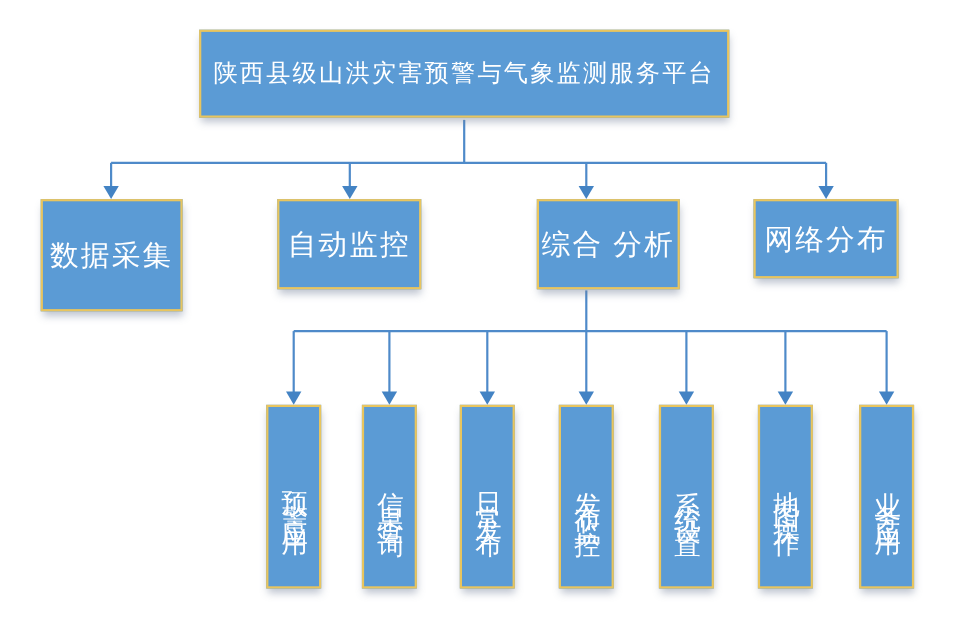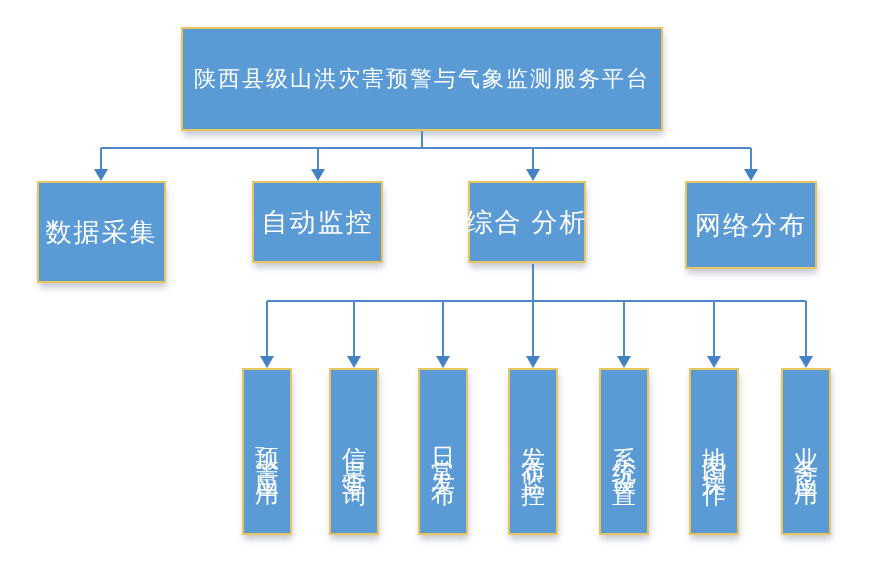--- a/index.html
+++ b/index.html
@@ -89,34 +89,34 @@
       <polygon points="260,356 274,356 267,368"></polygon>
       <polygon points="347,356 361,356 354,368"></polygon>
       <polygon points="436,356 450,356 443,368"></polygon>
       <polygon points="526,356 540,356 533,368"></polygon>
       <polygon points="617,356 631,356 624,368"></polygon>
       <polygon points="707,356 721,356 714,368"></polygon>
       <polygon points="799,356 813,356 806,368"></polygon>
     </g>
   </svg>
 
-  <div class="box root" style="left:181px; top:27px; width:482px; height:104px;">
+  <div class="box root" style="left:181px; top:27px; width:482px; height:80px;">
     <span>陕西县级山洪灾害预警与气象监测服务平台</span>
   </div>
 
   <div class="box l2" style="left:37px; top:181px; width:129px; height:102px;">
     <span>数据采集</span>
   </div>
   <div class="box l2" style="left:252px; top:181px; width:131px; height:82px;">
     <span>自动监控</span>
   </div>
-  <div class="box l2" style="left:468px; top:181px; width:118px; height:82px;">
+  <div class="box l2" style="left:488px; top:181px; width:130px; height:82px;">
     <span>综合 分析</span>
   </div>
-  <div class="box l2" style="left:685px; top:181px; width:132px; height:88px;">
+  <div class="box l2" style="left:685px; top:181px; width:132px; height:72px;">
     <span>网络分布</span>
   </div>
 
   <div class="box l3" style="left:242px; top:368px; width:50px; height:167px;">
     <span>预警应用</span>
   </div>
   <div class="box l3" style="left:329px; top:368px; width:50px; height:167px;">
     <span>信息查询</span>
   </div>
   <div class="box l3" style="left:418px; top:368px; width:50px; height:167px;">

